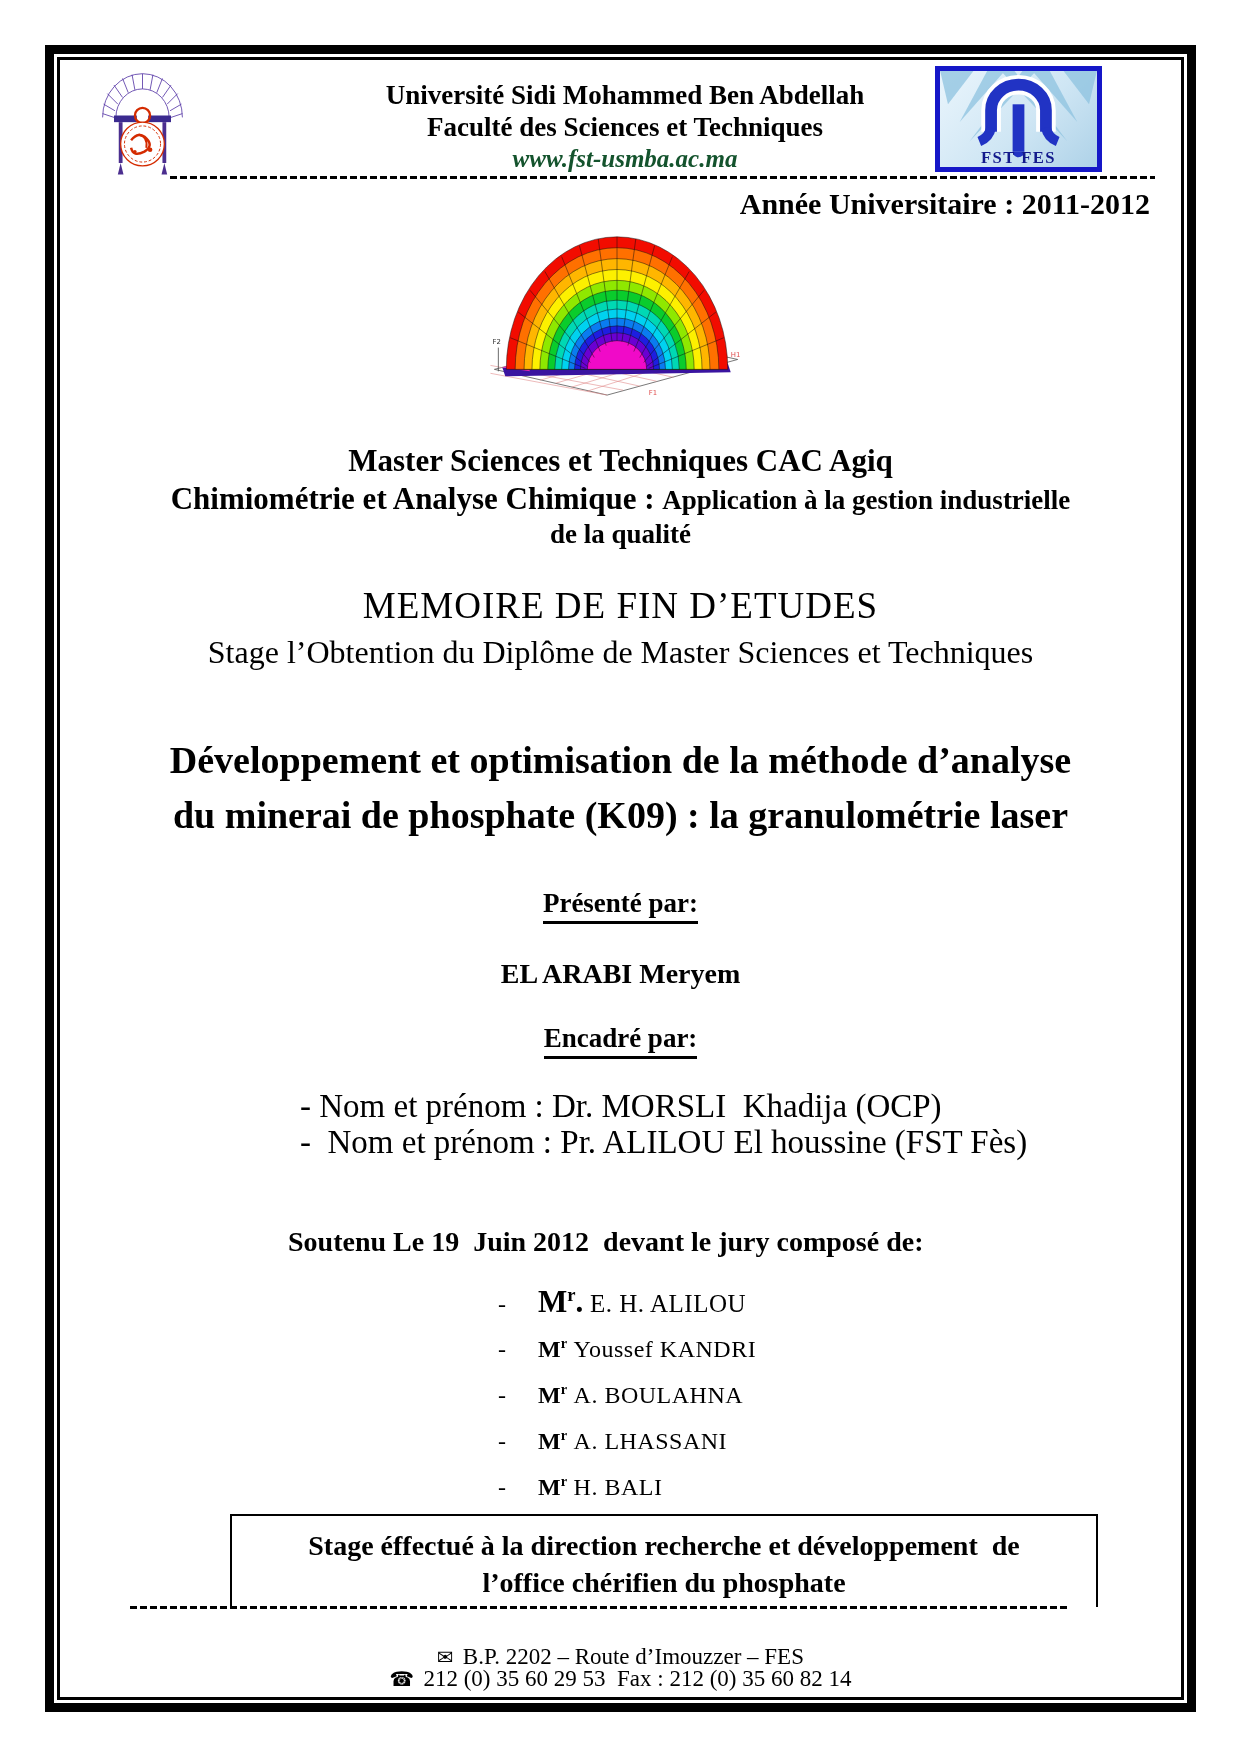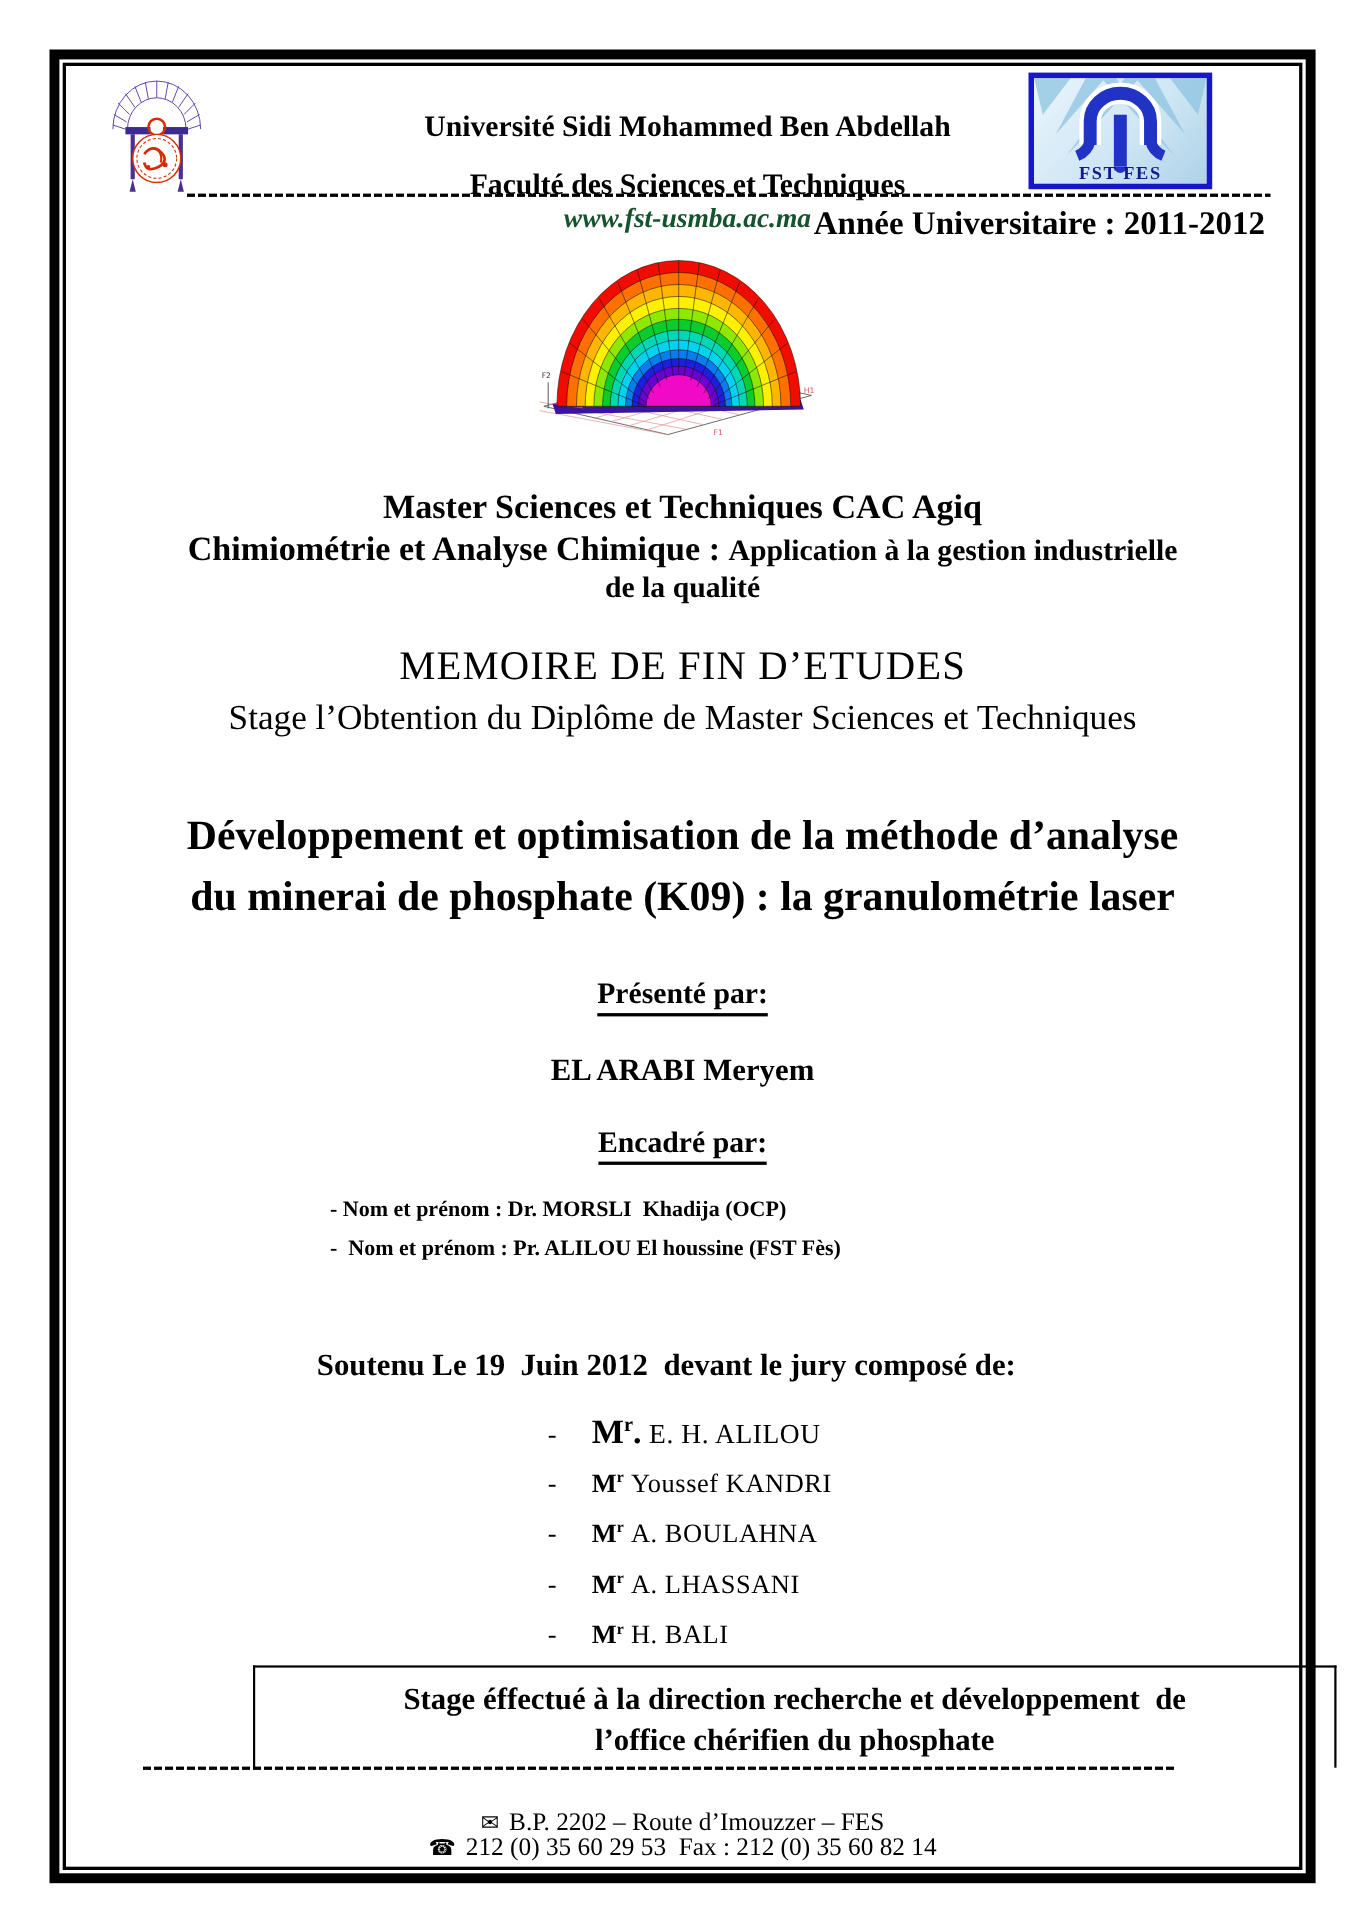--- a/index.html
+++ b/index.html
@@ -6,33 +6,33 @@
   .page{position:relative;width:1240px;height:1755px;background:#fff;overflow:hidden;
         font-family:"Liberation Serif","DejaVu Serif",serif;color:#000;}
   .frame{position:absolute;left:45px;top:45px;right:44px;bottom:43px;border:9px solid #000;padding:3px;box-sizing:border-box;}
   .frame-inner{position:relative;width:100%;height:100%;border:3px solid #000;box-sizing:border-box;}
   .abs{position:absolute;}
   .ctr{left:0;right:0;text-align:center;}
   .ws{white-space:pre-wrap;}
   .dashline{height:3px;background:repeating-linear-gradient(90deg,#000 0 7px,transparent 7px 10px);}
   
   .hdr-center{line-height:1.18;}
-  .hdr-line{font-size:27px;font-weight:bold;margin-top:20px;}
+  .hdr-line{font-size:27px;font-weight:bold;}
   .hdr-web{font-size:25px;font-weight:bold;font-style:italic;color:#14532d;}
   .annee{font-size:30px;font-weight:bold;}
   
   .master1{font-size:31px;font-weight:bold;}
   .master2a{font-size:31px;font-weight:bold;}
   .master2b{font-size:27px;font-weight:bold;}
   .memoire{font-size:37px;letter-spacing:1px;}
   .pour{font-size:32px;}
   .maintitle{font-size:38px;font-weight:bold;}
   .label-underline{font-size:27px;font-weight:bold;border-bottom:3px solid #000;display:inline-block;padding-bottom:2px;}
   .author{font-size:28px;font-weight:bold;}
-  .supline{font-size:20px;font-weight:bold;}
+  .supline{font-size:33px;font-weight:normal;}
   .soutenu{font-size:28px;font-weight:bold;}
   
   .jury{list-style:none;margin:0;padding:0;}
   .jury li{display:flex;align-items:baseline;font-size:24px;margin-bottom:18px;}
   .jury .dash{width:40px;font-size:24px;}
   .jury .jm{font-weight:bold;}
   .jury .jm sup{font-size:60%;}
   .jury li.first{font-size:25px;margin-bottom:15px;}
   .jury li.first .jm,.jury li.first .jdot{font-weight:bold;font-size:31px;}
   .jname{letter-spacing:0.5px;}
@@ -229,21 +229,21 @@
             <span class="jname ws"> A. LHASSANI</span>
         </li>
         <li>
           <span class="dash">-</span>
           <span class="jm"><span>M</span><sup>r</sup></span>
             <span class="jdot"></span>
             <span class="jname ws"> H. BALI</span>
         </li>
       </ul>
 
-      <div class="abs stagebox" style="left:170px;top:1454px;width:985px;height:93px;box-sizing:border-box;">
+      <div class="abs stagebox" style="left:170px;top:1454px;width:868px;height:93px;box-sizing:border-box;">
         <div class="ws">Stage éffectué à la direction recherche et développement  de</div>
         <div>l’office chérifien du phosphate</div>
       </div>
 
       <div class="abs dashline" style="left:70px;top:1546px;width:940px;z-index:3;"></div>
 
       <div class="abs ctr foot" style="top:1586px;"><span class="icon">✉</span><span class="ws">B.P. 2202 – Route d’Imouzzer – FES</span></div>
       <div class="abs ctr foot" style="top:1608px;"><span class="icon">☎</span><span class="ws">212 (0) 35 60 29 53  Fax : 212 (0) 35 60 82 14</span></div>
 
     </div>

